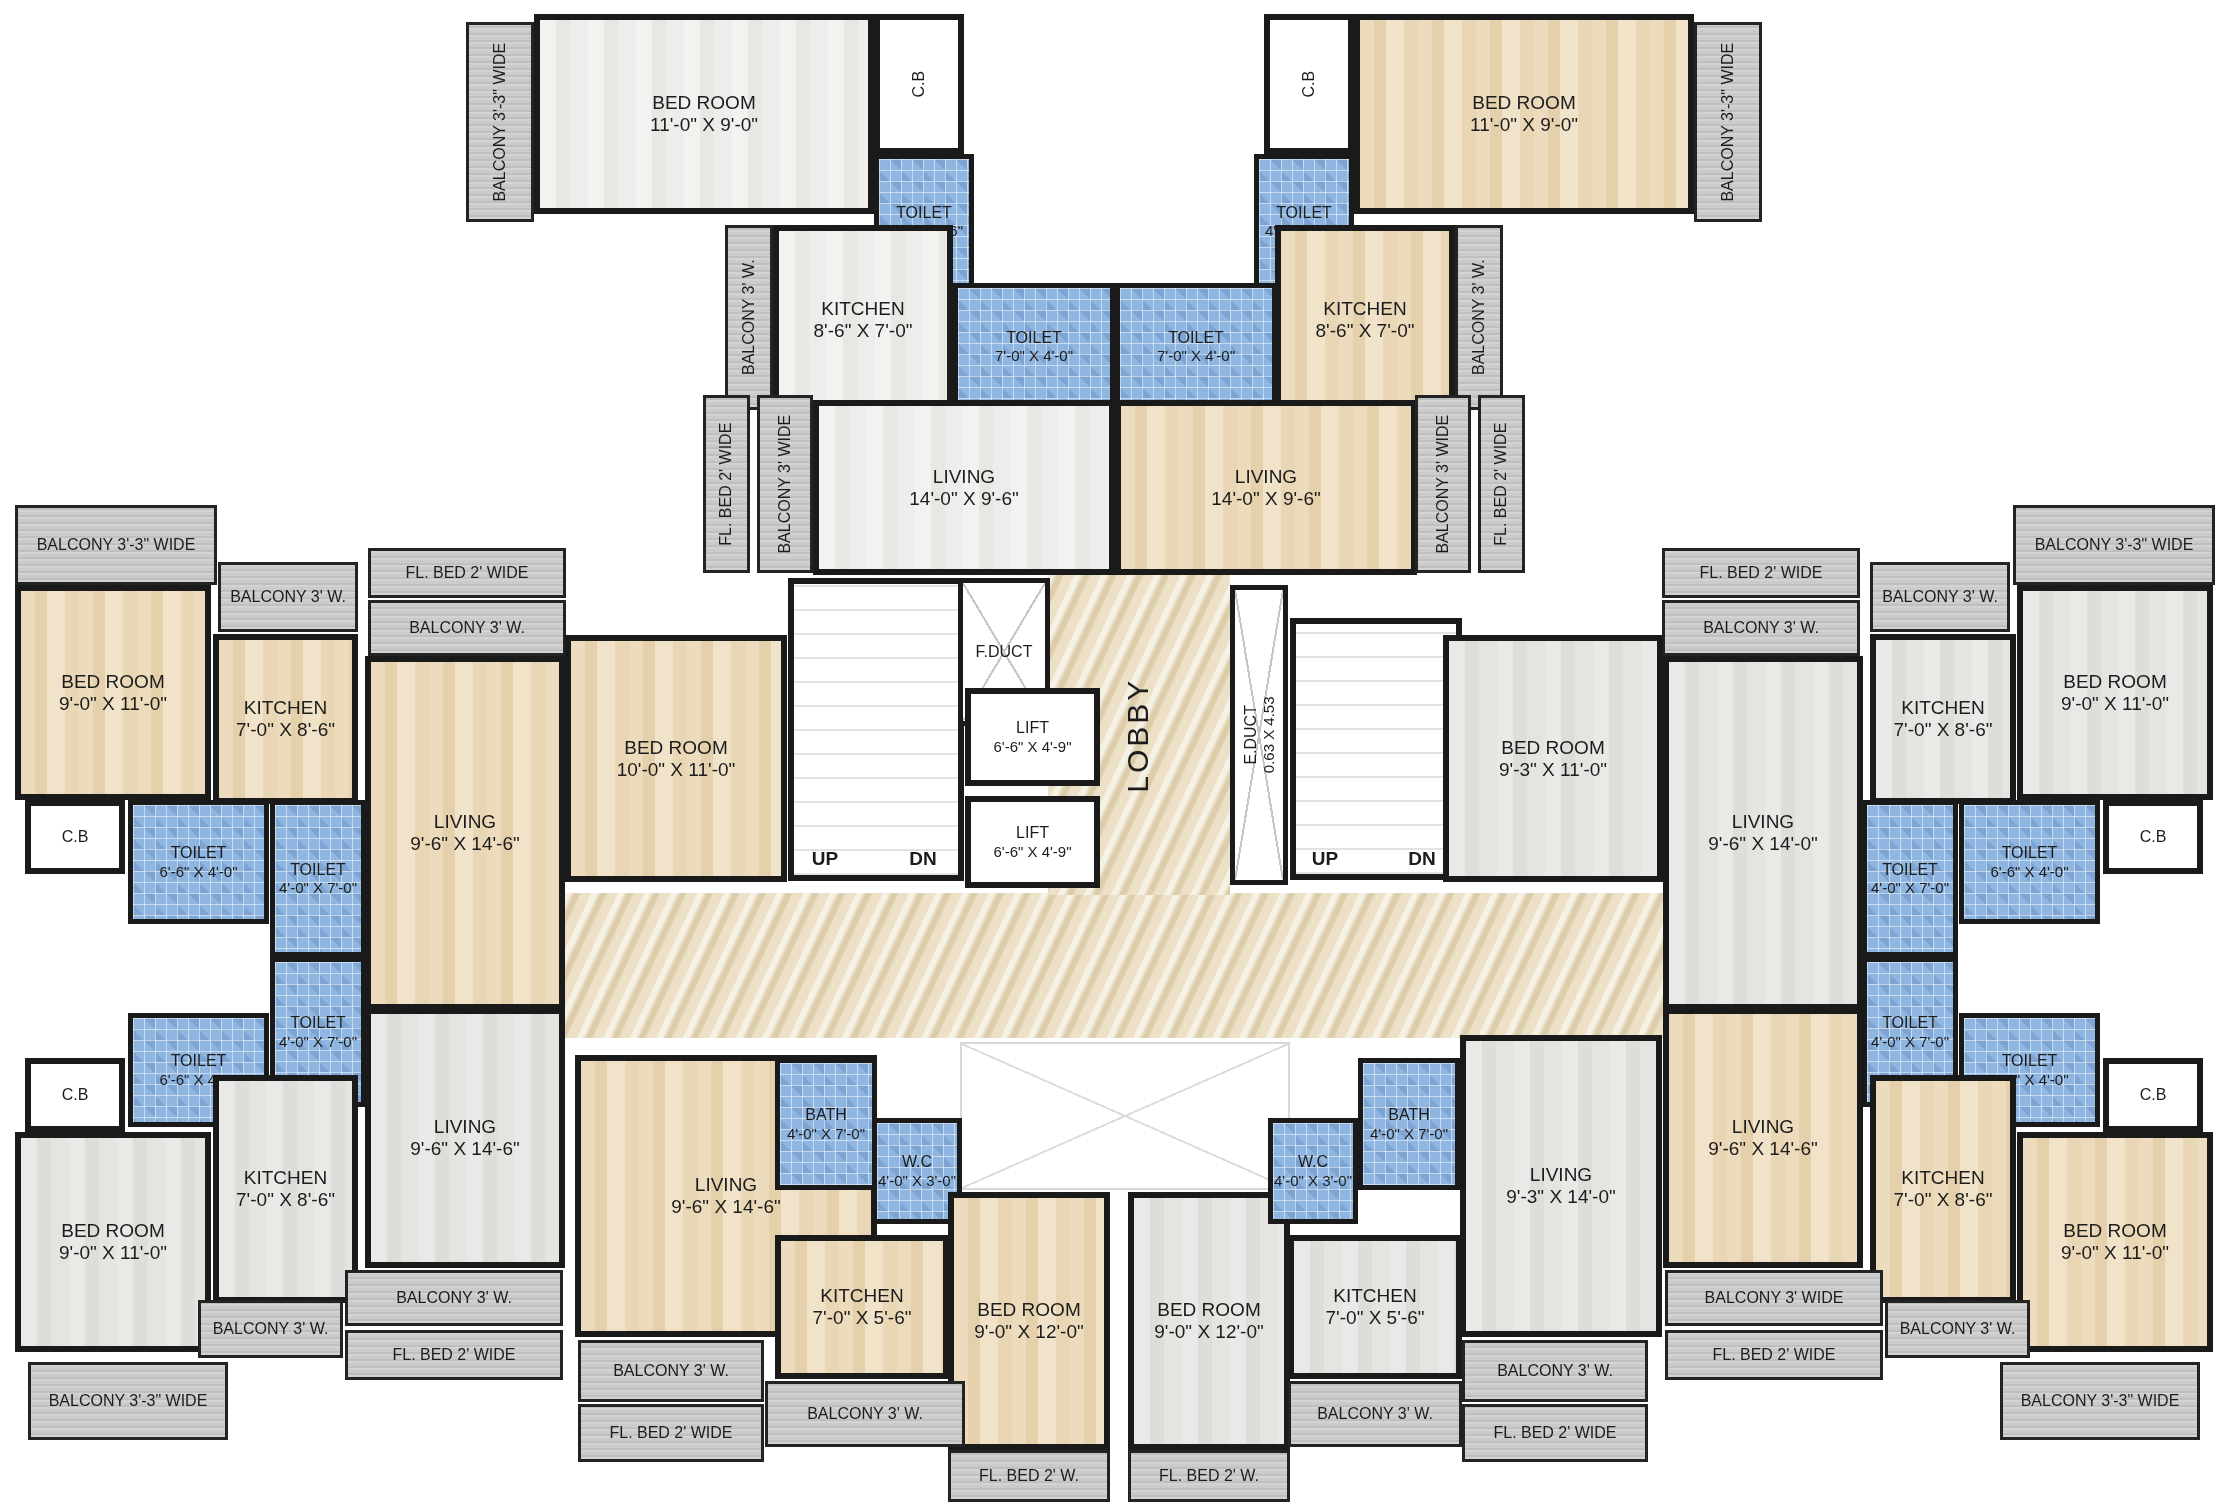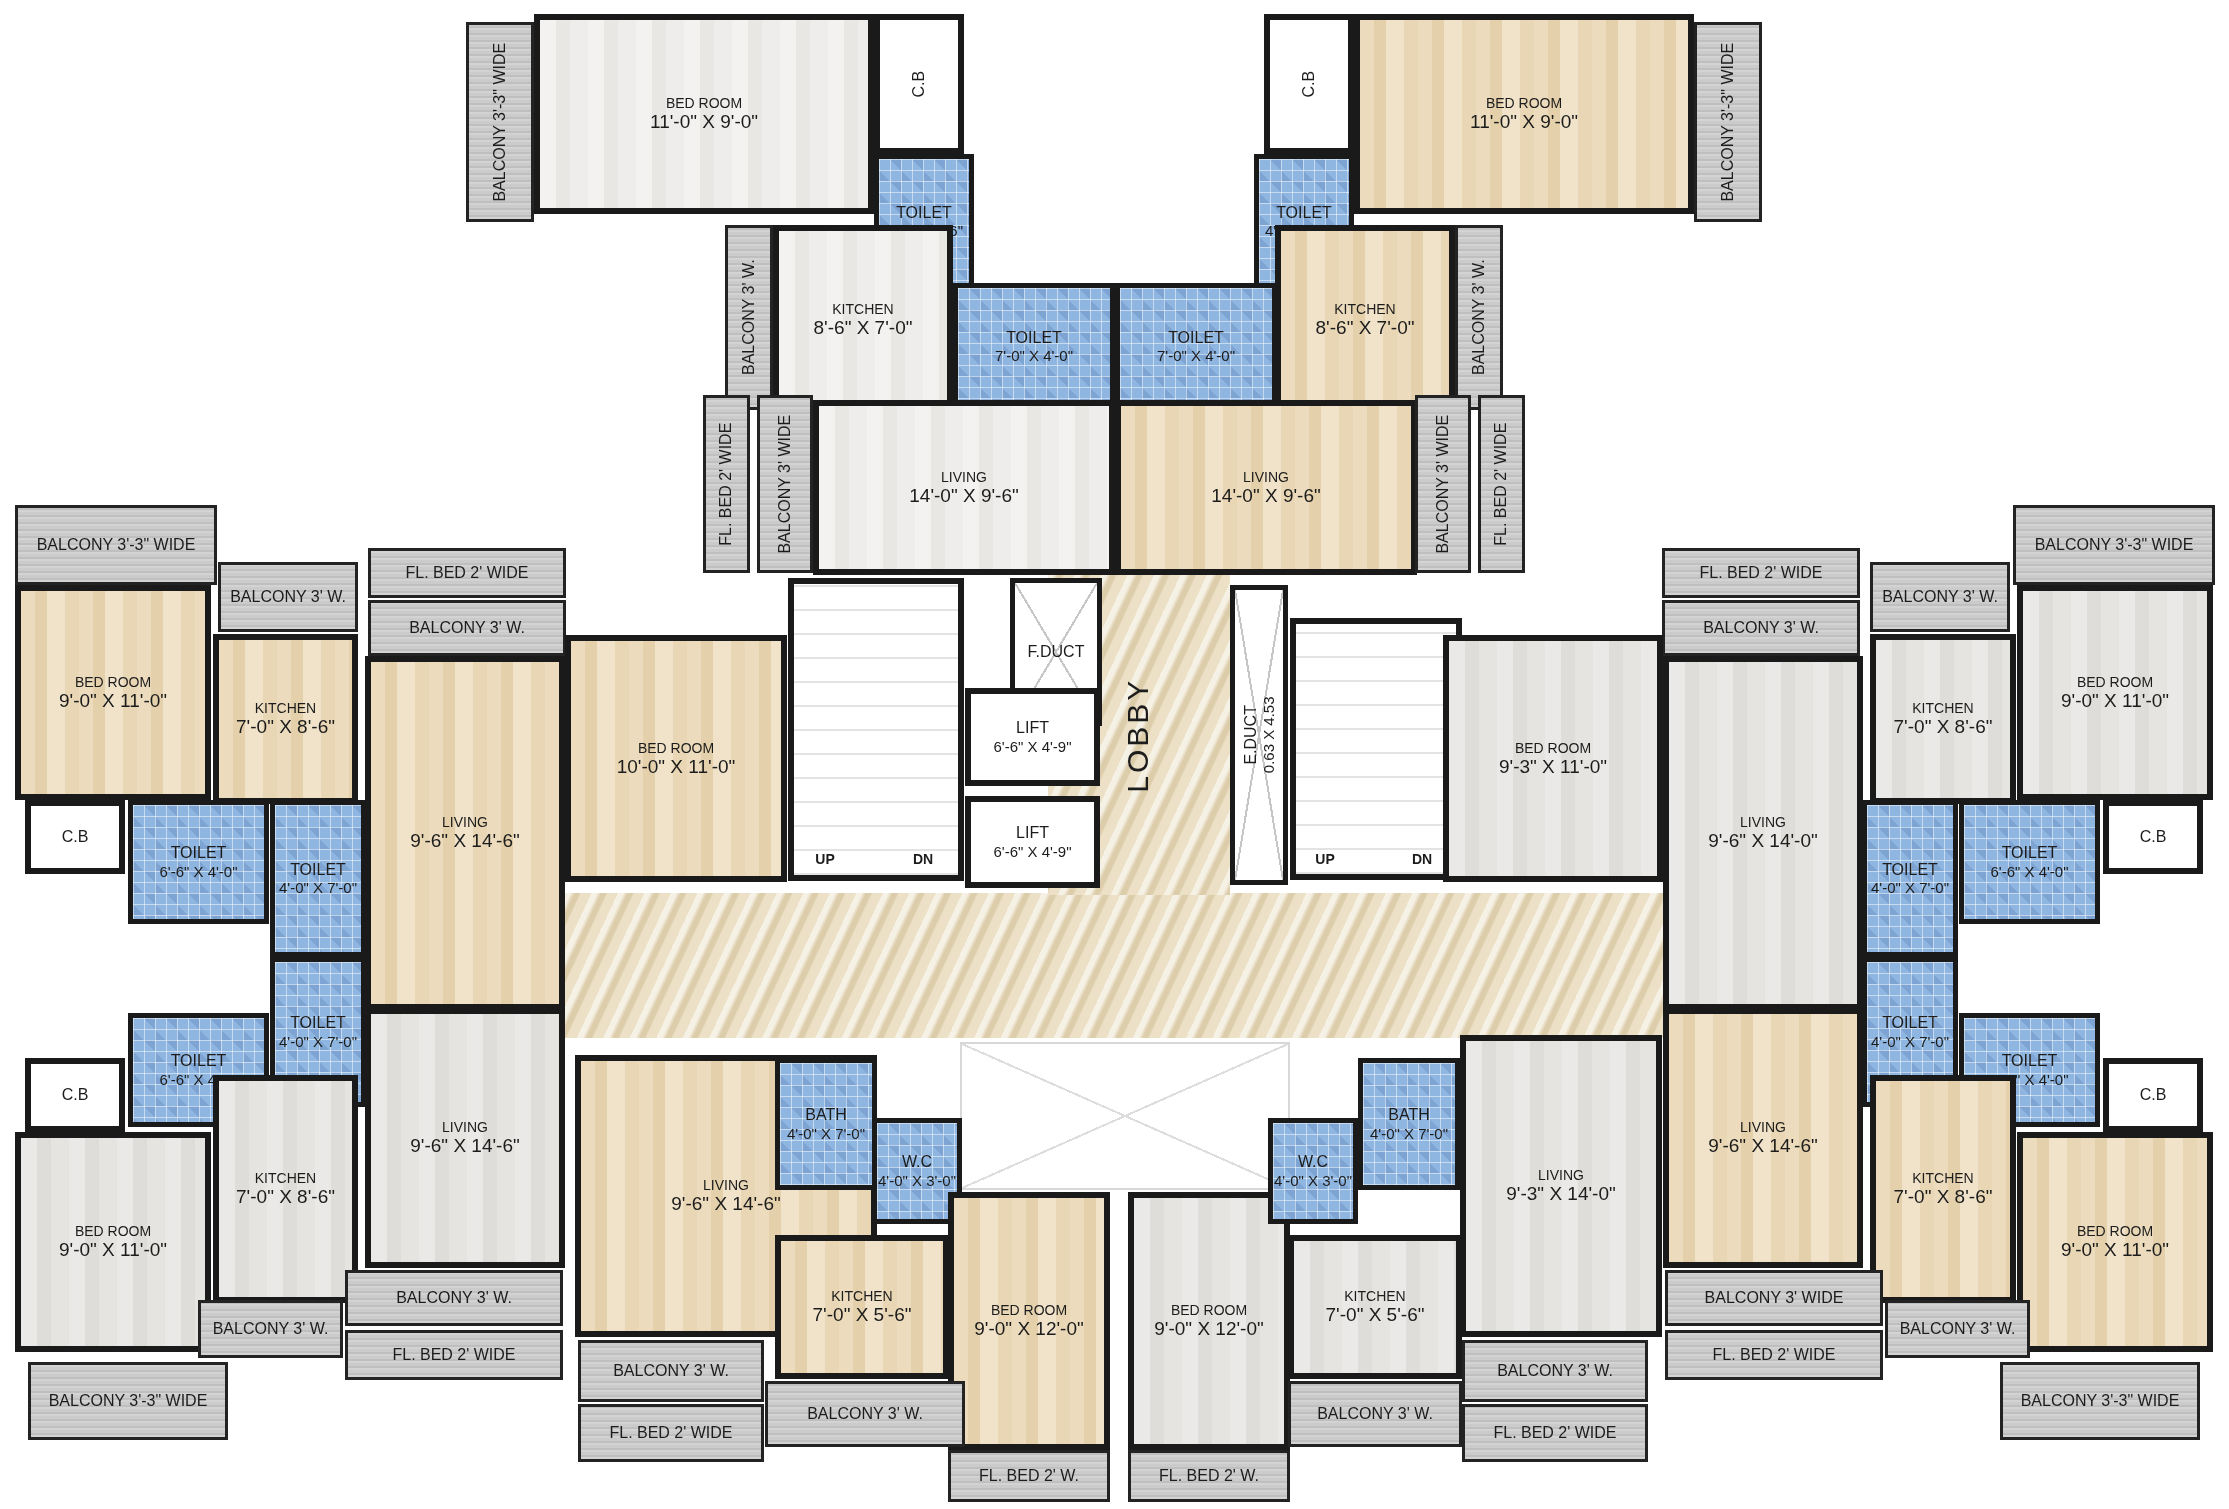--- a/index.html
+++ b/index.html
@@ -26,38 +26,38 @@
   .floor-duct{border-width:5px;background:
       linear-gradient(to top right,transparent calc(50% - 1px),#c6c6c6 calc(50% - 1px) calc(50% + 1px),transparent calc(50% + 1px)),
       linear-gradient(to bottom right,transparent calc(50% - 1px),#c6c6c6 calc(50% - 1px) calc(50% + 1px),transparent calc(50% + 1px)),#fff;}
   .floor-void{border:2px solid #d8d8d8;background:
       linear-gradient(to top right,transparent calc(50% - 1px),#dddddd calc(50% - 1px) calc(50% + 1px),transparent calc(50% + 1px)),
       linear-gradient(to bottom right,transparent calc(50% - 1px),#dddddd calc(50% - 1px) calc(50% + 1px),transparent calc(50% + 1px)),#fff;}
   .floor-none{border:none;background:transparent;font-weight:bold;}
   
   .lbl{color:#1c1c1c;text-align:center;line-height:1.15;}
   .nm,.dm{display:block;white-space:nowrap;}
-  .md .nm{font-size:14px;} .md .dm{font-size:19px;}
+  .md .nm{font-size:19px;} .md .dm{font-size:19px;}
   .sm .nm{font-size:16px;} .sm .dm{font-size:15px;}
   .lob .nm{font-size:30px;letter-spacing:3px;}
   .rot .lbl{transform:rotate(-90deg);}
 </style>
 </head>
 <body>
 
 <div id="plan">
     <div class="room floor-marble" style="left: 565px; top: 893px; width: 1100px; height: 145px;"></div>
     <div class="room floor-marble rot" style="left: 1048px; top: 575px; width: 182px; height: 320px;">
       <span class="lbl lob">
         <span class="nm">LOBBY</span>
       </span>
     </div>
     <div class="room floor-stairs" style="left: 788px; top: 578px; width: 176px; height: 303px;"></div>
     <div class="room floor-stairs" style="left: 1290px; top: 618px; width: 172px; height: 262px;"></div>
-    <div class="room floor-duct" style="left: 1010px; top: 578px; width: 92px; height: 148px;">
+    <div class="room floor-duct" style="left: 958px; top: 578px; width: 92px; height: 148px;">
       <span class="lbl sm">
         <span class="nm">F.DUCT</span>
       </span>
     </div>
     <div class="room floor-duct rot" style="left: 1230px; top: 585px; width: 58px; height: 300px;">
       <span class="lbl sm">
         <span class="nm">E.DUCT</span>
         <span class="dm">0.63 X 4.53</span>
       </span>
     </div>

